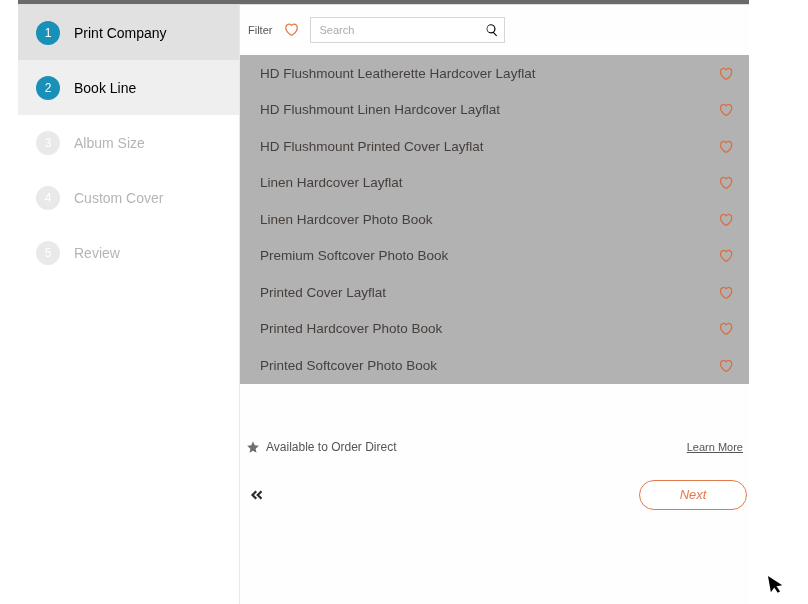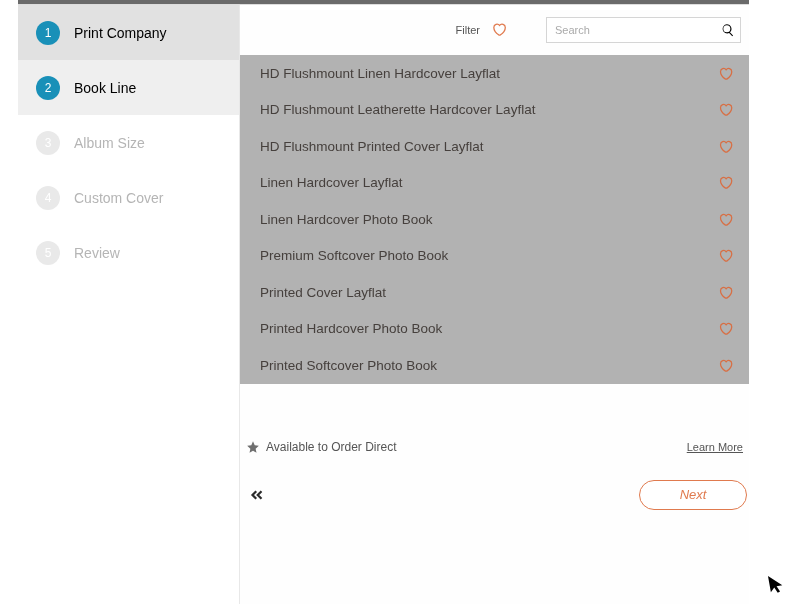--- a/index.html
+++ b/index.html
@@ -60,36 +60,35 @@
   .main {
     flex: 1;
     display: flex;
     flex-direction: column;
     position: relative;
     background:#fefefe;
   }
   .filterbar {
     height: 50px;
     display: flex;
-    justify-content: flex-end;
+    justify-content: flex-start;
     align-items: center;
     padding: 0 8px;
     gap: 10px;
   }
   .filter-label {
     font-size: 11px;
     color: #555;
   }
   .heart-icon-filter {
     width: 18px; height: 18px;
   }
   .searchbox {
     position: relative;
     width: 195px;
-    margin-left: 28px;
   }
   .searchbox input {
     width: 100%;
     height: 26px;
     border: 1px solid #d5d5d5;
     font-size: 11px;
     padding: 0 26px 0 8px;
     color:#333;
   }
   .searchbox input::placeholder { color:#aaa; }
@@ -214,27 +213,27 @@
       <div class="searchbox">
         <input type="text" placeholder="Search" style="">
         <svg class="search-icon" viewBox="0 0 24 24" fill="currentColor">
           <path d="M10 2a8 8 0 015.29 13.95l5.38 5.38-1.34 1.34-5.38-5.38A8 8 0 1110 2zm0 2a6 6 0 100 12 6 6 0 000-12z"></path>
         </svg>
       </div>
     </div>
 
     <div class="list">
       <div class="list-item">
+        <span class="list-item-label">HD Flushmount Leatherette Hardcover Layflat</span>
+        <svg class="heart" viewBox="0 0 24 24">
+            <path d="M12 21s-8-5.5-8-12a5 5 0 0 1 9-3 5 5 0 0 1 9 3c0 6.5-8 12-8 12z"></path>
+          </svg>
+      </div>
+      <div class="list-item">
         <span class="list-item-label">HD Flushmount Linen Hardcover Layflat</span>
-        <svg class="heart" viewBox="0 0 24 24">
-            <path d="M12 21s-8-5.5-8-12a5 5 0 0 1 9-3 5 5 0 0 1 9 3c0 6.5-8 12-8 12z"></path>
-          </svg>
-      </div>
-      <div class="list-item">
-        <span class="list-item-label">HD Flushmount Leatherette Hardcover Layflat</span>
         <svg class="heart" viewBox="0 0 24 24">
             <path d="M12 21s-8-5.5-8-12a5 5 0 0 1 9-3 5 5 0 0 1 9 3c0 6.5-8 12-8 12z"></path>
           </svg>
       </div>
       <div class="list-item">
         <span class="list-item-label">HD Flushmount Printed Cover Layflat</span>
         <svg class="heart" viewBox="0 0 24 24">
             <path d="M12 21s-8-5.5-8-12a5 5 0 0 1 9-3 5 5 0 0 1 9 3c0 6.5-8 12-8 12z"></path>
           </svg>
       </div>

